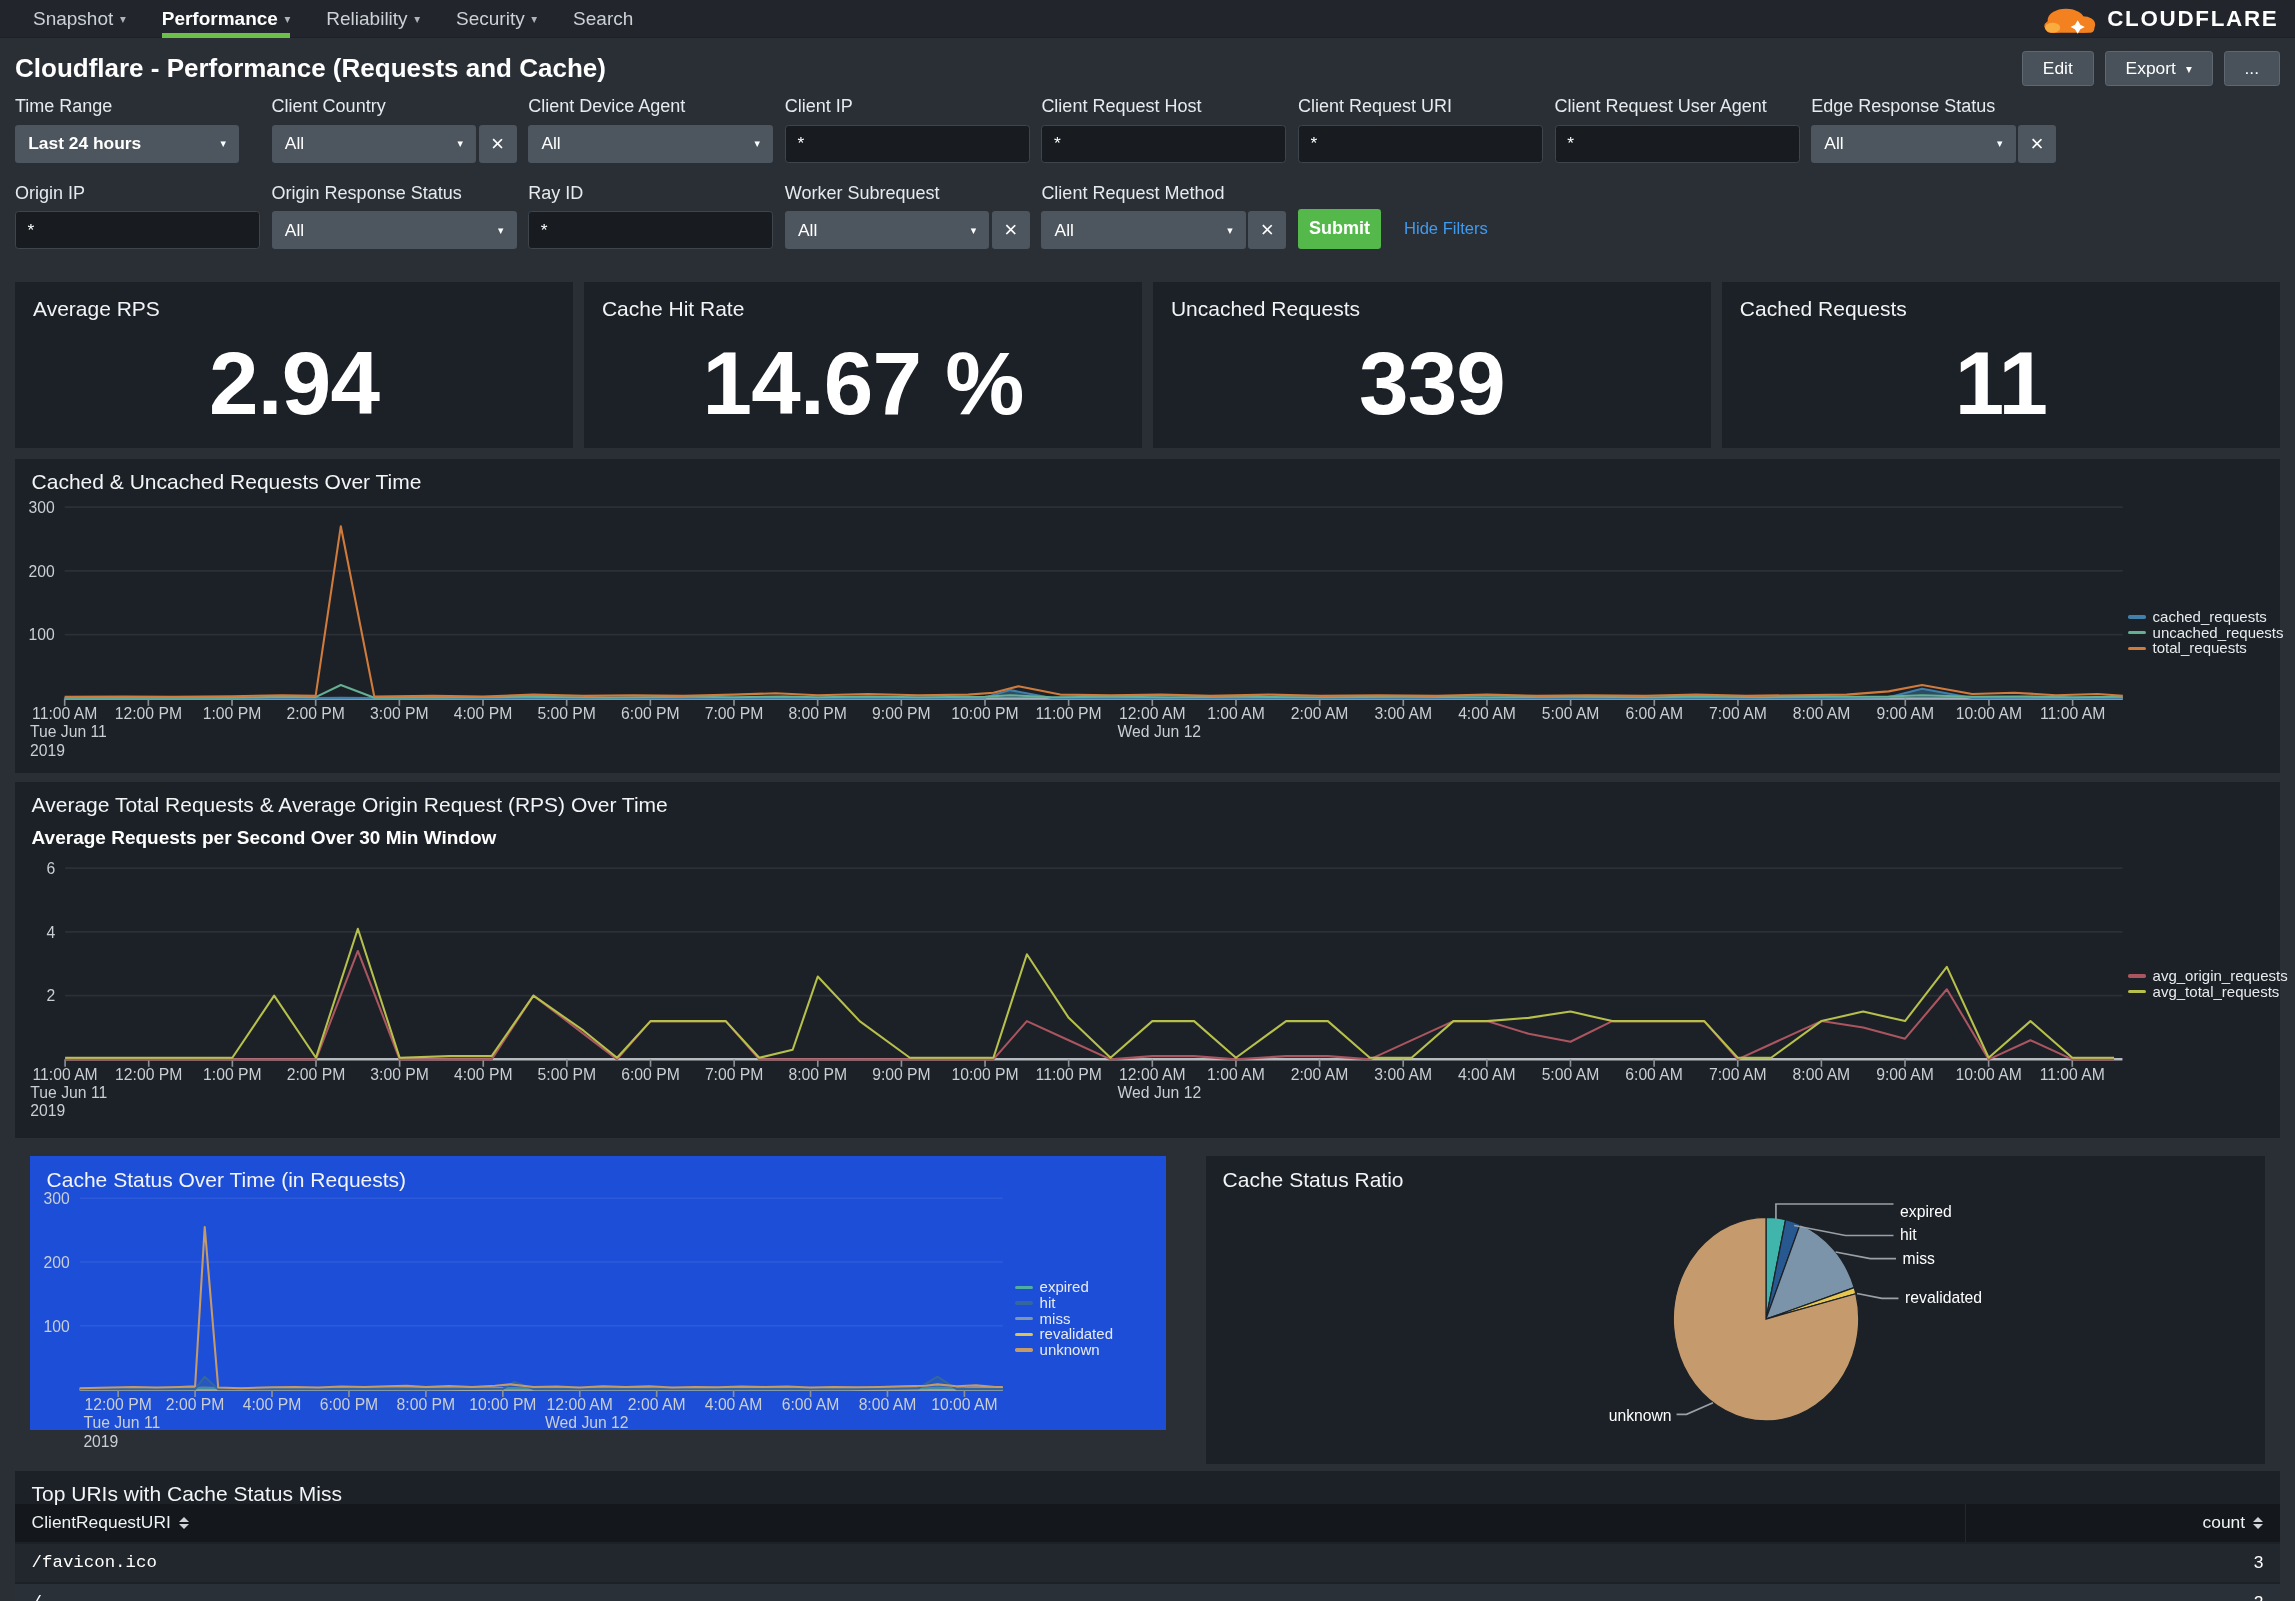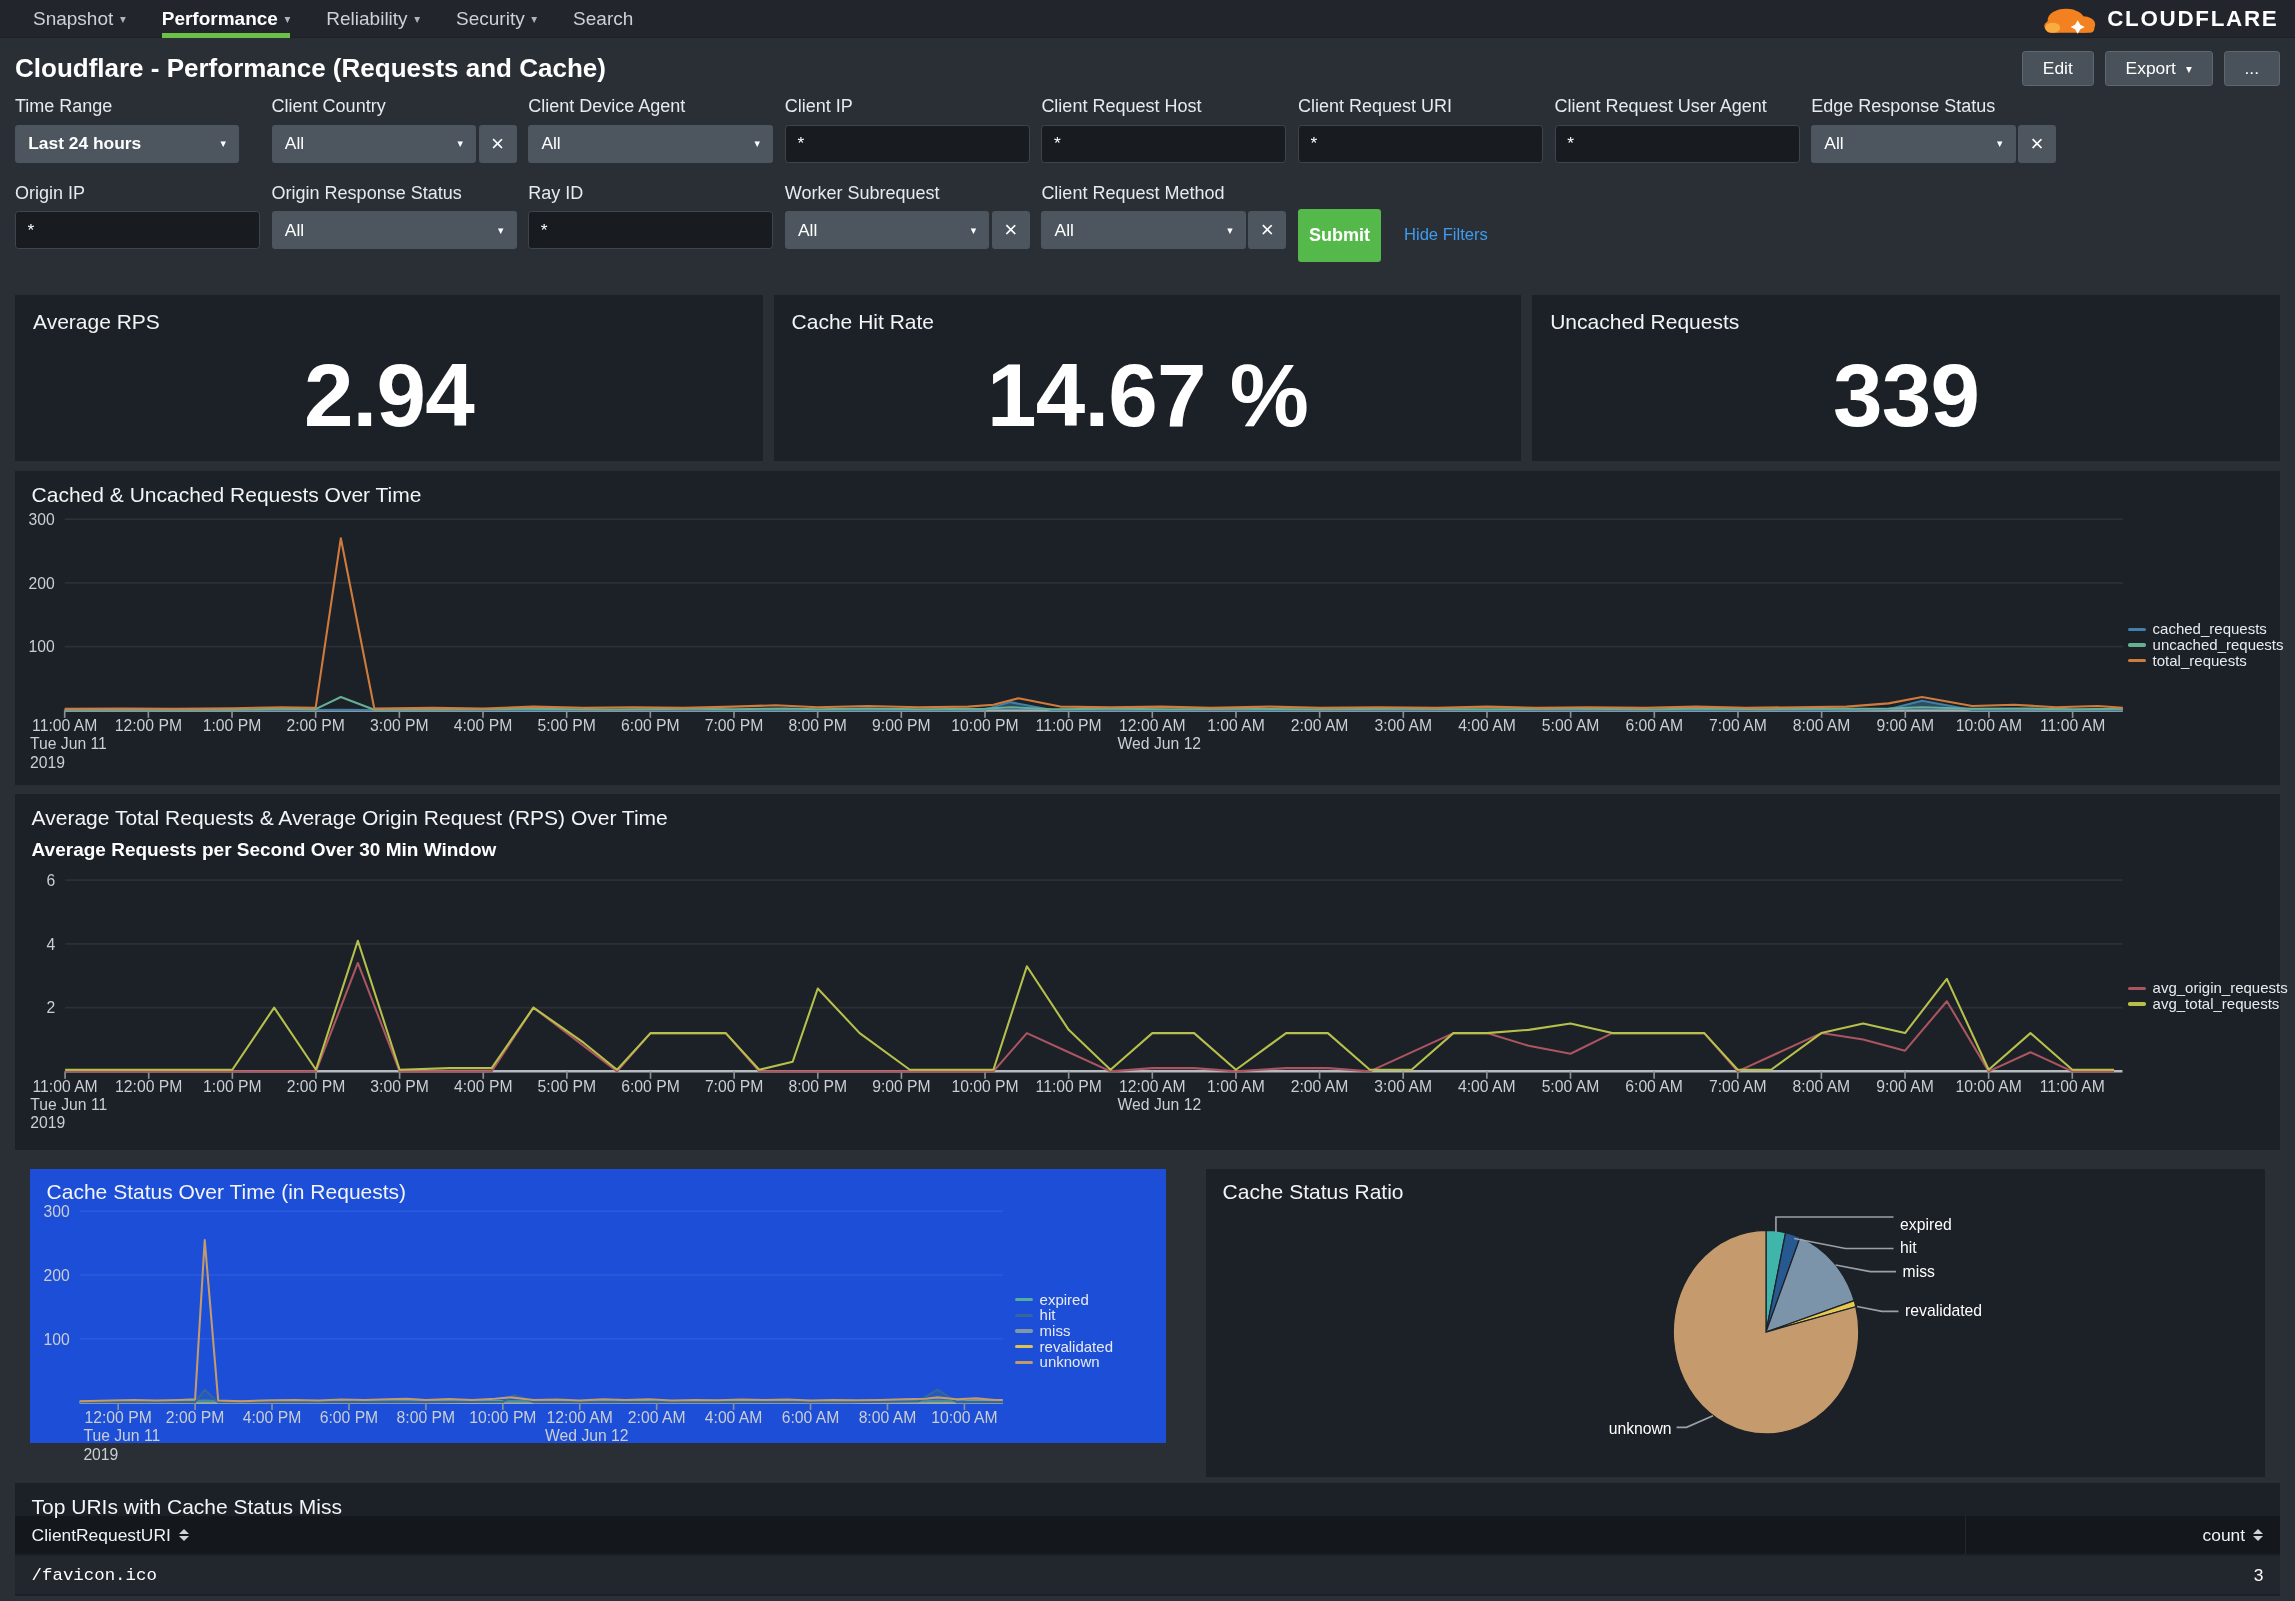--- a/index.html
+++ b/index.html
@@ -26,21 +26,21 @@
   .filters{padding:3.3px 15px 0;display:grid;grid-template-columns:repeat(8,245px);column-gap:11.6px;row-gap:20px;}
   .flabel{font-size:18px;color:#e6eaee;margin-bottom:7.5px;}
   .select{background:#4d565f;border-radius:3.3px;height:38px;display:flex;align-items:center;justify-content:space-between;padding:0 13.2px;font-size:17.4px;cursor:pointer;}
   .sel-caret{font-size:10.8px;color:#fff;}
   .w270{width:224px;font-weight:bold;}
   .ctl-row{display:flex;}
   .select.flex1{flex:1;}
   .xbtn{width:38px;height:38px;background:#4d565f;border-radius:3.3px;margin-left:2.5px;display:flex;align-items:center;justify-content:center;font-size:22.4px;color:#fff;cursor:pointer;}
   .tinput{width:100%;height:38px;background:#181c20;border:0.8px solid #3e454c;border-radius:3.3px;color:#fff;font-size:17.4px;padding:0 11.6px;font-family:"Liberation Sans",sans-serif;}
   .submit-cell{grid-column:6 / span 3;display:flex;align-items:center;gap:23px;padding-top:26px;}
-  .submit{height:53px;width:83px;background:#54b94a;border-radius:3.3px;display:flex;align-items:center;justify-content:center;font-size:18px;font-weight:bold;cursor:pointer;}
+  .submit{height:40px;width:83px;background:#54b94a;border-radius:3.3px;display:flex;align-items:center;justify-content:center;font-size:18px;font-weight:bold;cursor:pointer;}
   .link{color:#3f9bf0;font-size:16.6px;cursor:pointer;}
 
   
   .stats{display:flex;gap:10.8px;margin:33px 15px 0;}
   .stat{flex:1;background:#1c2127;height:166px;position:relative;}
   .stat-title{font-size:21px;padding:15px 0 0 18px;color:#f2f4f6;}
   .stat-value{position:absolute;left:0;right:0;top:36px;bottom:0;display:flex;align-items:center;justify-content:center;font-size:89px;font-weight:bold;letter-spacing:-0.8px;}
 
   
   .panel{background:#1c2127;margin:10px 15px 0;position:relative;}
@@ -231,20 +231,24 @@
     <div class="stat-title">Average RPS</div>
     <div class="stat-value">2.94</div>
   </div>
   <div class="stat">
     <div class="stat-title">Cache Hit Rate</div>
     <div class="stat-value">14.67 %</div>
   </div>
   <div class="stat">
     <div class="stat-title">Uncached Requests</div>
     <div class="stat-value">339</div>
+  </div>
+  <div class="stat">
+    <div class="stat-title">Cached Requests</div>
+    <div class="stat-value">11</div>
   </div>
 </div>
 
 <div class="panel" id="p-chart1">
   <div class="ptitle">Cached &amp; Uncached Requests Over Time</div>
   <div class="mount" id="mount1">
       <svg width="2266" height="314" viewBox="0 0 2736 379">
         <line x1="60" x2="2545" y1="212" y2="212" stroke="rgba(255,255,255,0.07)" stroke-width="2"></line>
         <text x="48" y="219" fill="#c9ced3" font-size="19" text-anchor="end">100</text>
         <line x1="60" x2="2545" y1="135" y2="135" stroke="rgba(255,255,255,0.07)" stroke-width="2"></line>

